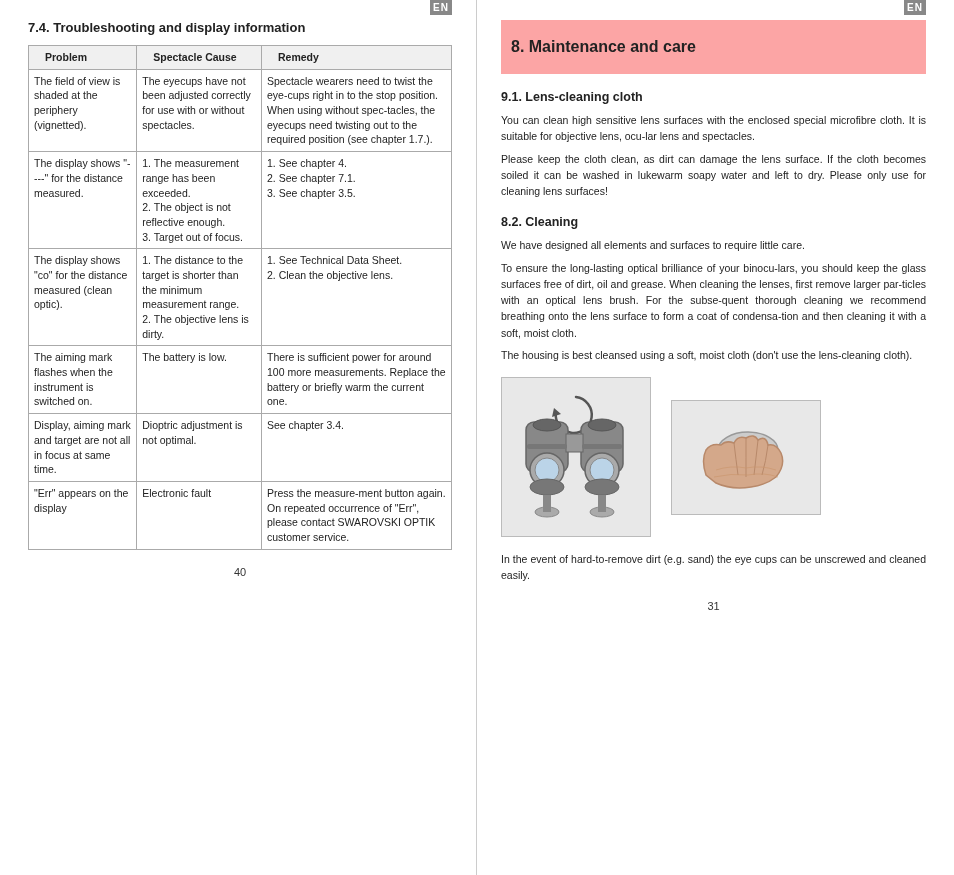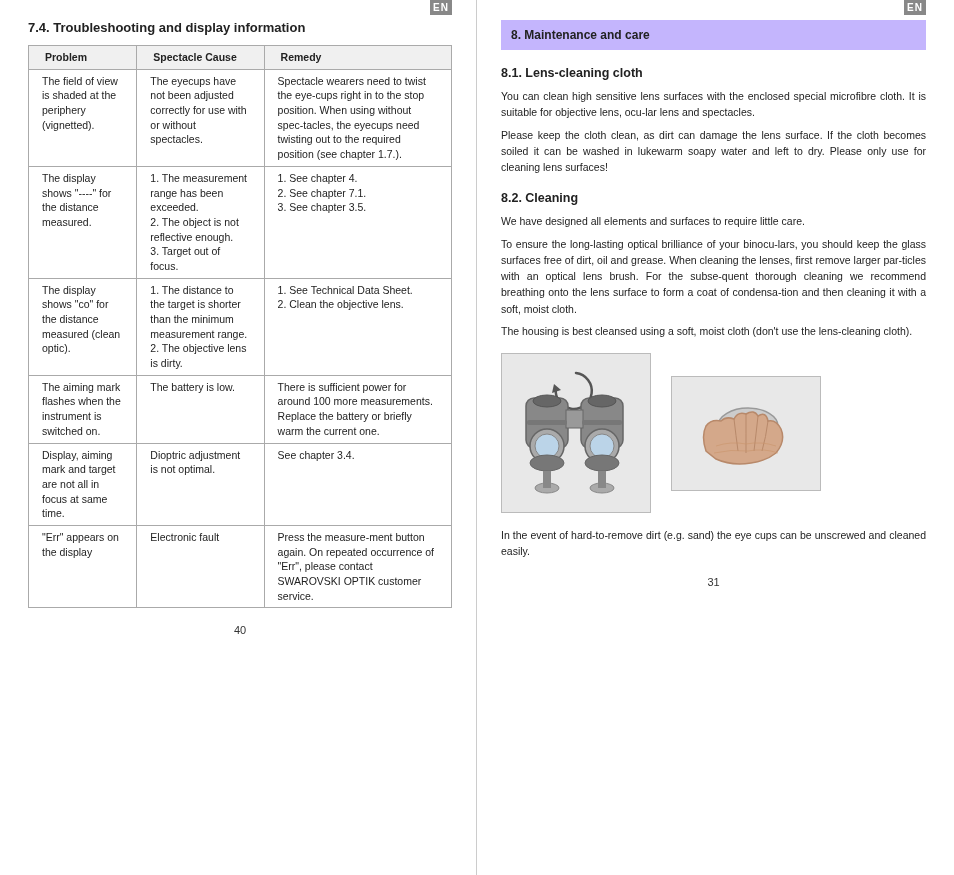--- a/index.html
+++ b/index.html
@@ -60,29 +60,29 @@
     .trouble-table th {
       background: #f0f0f0;
       border: 1px solid #aaa;
       padding: 4px 16px;
       text-align: left;
       font-weight: bold;
       font-size: 10.5px;
     }
     .trouble-table td {
       border: 1px solid #aaa;
-      padding: 4px 13px;
+      padding: 4px 5px;
       vertical-align: top;
     }
 
     
     .maintenance-header {
-      background: #c4b5fd;
-      padding: 8px 10px;
-      font-size: 12px;
+      background: #fca5a5;
+      padding: 18px 10px;
+      font-size: 16px;
       font-weight: bold;
       margin-bottom: 14px;
     }
     .subsection-title {
       font-size: 12.5px;
       font-weight: bold;
       margin-bottom: 8px;
       margin-top: 16px;
     }
     .body-text {
@@ -189,21 +189,21 @@
 
     <div class="page-number">40</div>
   </div>
 
   <div class="page-right">
     <span class="en-badge">EN</span>
 
     <div class="maintenance-header">8. Maintenance and care</div>
 
     <div id="subsections-container">
-        <div class="subsection-title">8.1. Lens-cleaning cloth</div>
+        <div class="subsection-title">9.1. Lens-cleaning cloth</div>
         <div class="body-text">
           <p>You can clean high sensitive lens surfaces with the enclosed special microfibre cloth. It is suitable for objective lens, ocu-lar lens and spectacles.</p>
           <p>Please keep the cloth clean, as dirt can damage the lens surface. If the cloth becomes soiled it can be washed in lukewarm soapy water and left to dry. Please only use for cleaning lens surfaces!</p>
         </div>
         <div class="subsection-title">8.2. Cleaning</div>
         <div class="body-text">
           <p>We have designed all elements and surfaces to require little care.</p>
           <p>To ensure the long-lasting optical brilliance of your binocu-lars, you should keep the glass surfaces free of dirt, oil and grease. When cleaning the lenses, first remove larger par-ticles with an optical lens brush. For the subse-quent thorough cleaning we recommend breathing onto the lens surface to form a coat of condensa-tion and then cleaning it with a soft, moist cloth.</p>
           <p>The housing is best cleansed using a soft, moist cloth (don't use the lens-cleaning cloth).</p>
         </div>

